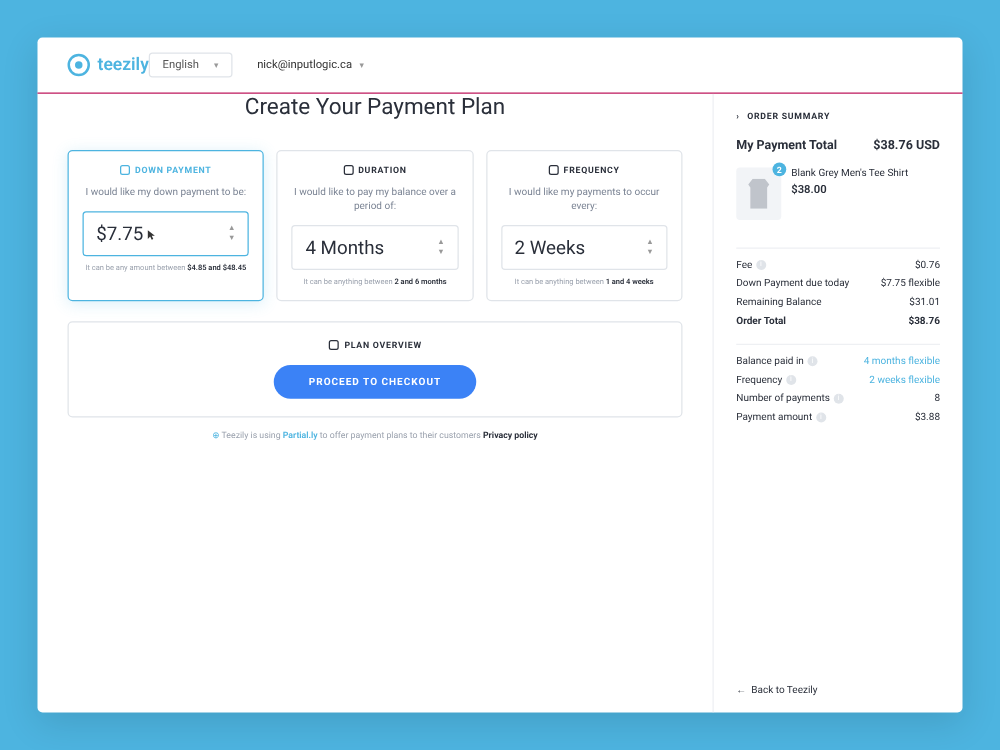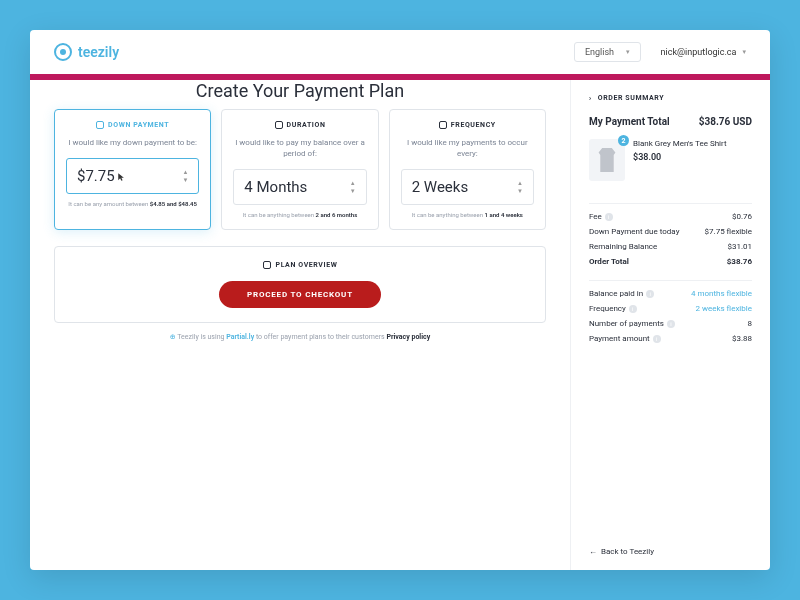--- a/index.html
+++ b/index.html
@@ -1,51 +1,51 @@
 <!DOCTYPE html>
 <html><head>
 <meta charset="utf-8">
 <style>
 *{margin:0;padding:0;box-sizing:border-box;font-family:-apple-system,BlinkMacSystemFont,"Segoe UI",Roboto,sans-serif}
 body{background:#4db4e0;width:800px;height:600px;overflow:hidden;display:flex;align-items:center;justify-content:center}
 .app{background:#fff;width:740px;height:540px;border-radius:4px;box-shadow:0 8px 30px rgba(0,0,0,0.12);display:flex;flex-direction:column;font-size:10px}
-.hdr{display:flex;align-items:center;justify-content:space-between;padding:12px 24px;border-bottom:6px solid #be185d}
+.hdr{display:flex;align-items:center;justify-content:flex-start;padding:12px 24px;border-bottom:1px solid #be185d}
 .logo{display:flex;align-items:center;gap:6px;color:#4db4e0;font-weight:600;font-size:14px}
 .logo-icon{width:18px;height:18px;border:2px solid #4db4e0;border-radius:50%;display:flex;align-items:center;justify-content:center}
 .logo-icon::after{content:"";width:6px;height:6px;background:#4db4e0;border-radius:50%}
 .hdr-r{display:flex;align-items:center;gap:20px}
 .lang{border:1px solid #e0e4e9;border-radius:3px;padding:4px 10px;font-size:9px;color:#555;display:flex;align-items:center;gap:12px}
 .user{font-size:9px;color:#333;display:flex;align-items:center;gap:6px}
 .chev{font-size:7px;color:#999}
 .body{display:flex;flex:1;overflow:hidden}
 .main{flex:1;padding:0 24px 12px;display:flex;flex-direction:column;overflow:hidden}
 .tabs{display:flex;gap:28px;padding:10px 40px 0;border-bottom:1px solid #eef0f3;margin-bottom:18px}
 .tab{padding:0 4px 10px;font-size:7px;letter-spacing:0.6px;color:#b8bec6;font-weight:600;display:flex;align-items:center;gap:5px}
 .tab.active{color:#4db4e0;border-bottom:2px solid #4db4e0}
 .tab-ico{width:9px;height:9px;border:1px solid currentColor;border-radius:2px}
-.title{font-size:18px;font-weight:400;color:#2a2f3a;text-align:center;margin-bottom:8px}
+.title{font-size:18px;font-weight:400;color:#2a2f3a;text-align:center;margin-bottom:24px}
 .cards{display:flex;gap:10px;margin-bottom:16px}
 .card{flex:1;border:1px solid #e0e4e9;border-radius:4px;padding:11px;text-align:center}
 .card.sel{border-color:#4db4e0;box-shadow:0 2px 12px rgba(77,180,224,0.2)}
 .card-h{font-size:7px;letter-spacing:0.6px;font-weight:700;color:#2a2f3a;display:flex;align-items:center;justify-content:center;gap:4px;margin-bottom:8px}
 .card.sel .card-h{color:#4db4e0}
 .card-ico{width:8px;height:8px;border:1px solid currentColor;border-radius:2px}
 .card-desc{font-size:8px;color:#7b8494;line-height:1.4;margin-bottom:10px}
 .stepper{border:1px solid #e0e4e9;border-radius:3px;display:flex;align-items:center;justify-content:space-between;padding:8px 10px;margin-bottom:6px}
 .card.sel .stepper{border-color:#4db4e0}
 .step-val{font-size:15px;font-weight:400;color:#2a2f3a}
 .step-btns{display:flex;flex-direction:column;gap:2px}
 .step-btn{font-size:6px;color:#999;cursor:pointer;line-height:1}
 .card-hint{font-size:6px;color:#9aa1ad}
 .card-hint b{color:#2a2f3a;font-weight:600}
 .overview{border:1px solid #e0e4e9;border-radius:4px;padding:14px 20px;text-align:center}
 .ov-h{font-size:7px;letter-spacing:0.6px;font-weight:700;color:#2a2f3a;display:flex;align-items:flex-start;justify-content:center;gap:5px;margin-bottom:12px}
 .ov-txt{font-size:10px;color:#7b8494;margin-bottom:14px}
 .ov-txt b{color:#2a2f3a;font-weight:600}
-.cta{background:#b91c1c;color:#fff;border:none;border-radius:20px;padding:9px 28px;font-size:8px;letter-spacing:0.8px;font-weight:700;cursor:pointer}
+.cta{background:#3b82f6;color:#fff;border:none;border-radius:20px;padding:9px 28px;font-size:8px;letter-spacing:0.8px;font-weight:700;cursor:pointer}
 .foot{text-align:center;font-size:7px;color:#9aa1ad;padding:10px 0 4px}
 .foot .pl{color:#4db4e0;font-weight:600}
 .foot .pp{color:#2a2f3a;font-weight:700}
 .side{width:200px;border-left:1px solid #eef0f3;padding:14px 18px;display:flex;flex-direction:column}
 .side-h{font-size:7px;letter-spacing:0.6px;font-weight:700;color:#2a2f3a;margin-bottom:14px;display:flex;align-items:center;gap:6px}
 .total-row{display:flex;justify-content:space-between;font-size:10px;font-weight:700;color:#2a2f3a;margin-bottom:12px}
 .prod{display:flex;gap:8px;margin-bottom:14px}
 .prod-img{width:36px;height:42px;background:#f2f4f7;border-radius:3px;position:relative}
 .prod-img::after{content:"";position:absolute;inset:6px;background:#c0c4cb;clip-path:polygon(30% 10%,70% 10%,85% 25%,78% 33%,78% 90%,22% 90%,22% 33%,15% 25%)}
 .prod-badge{position:absolute;top:-4px;right:-4px;width:11px;height:11px;background:#4db4e0;border-radius:50%;color:#fff;font-size:7px;font-weight:700;display:flex;align-items:center;justify-content:center}

